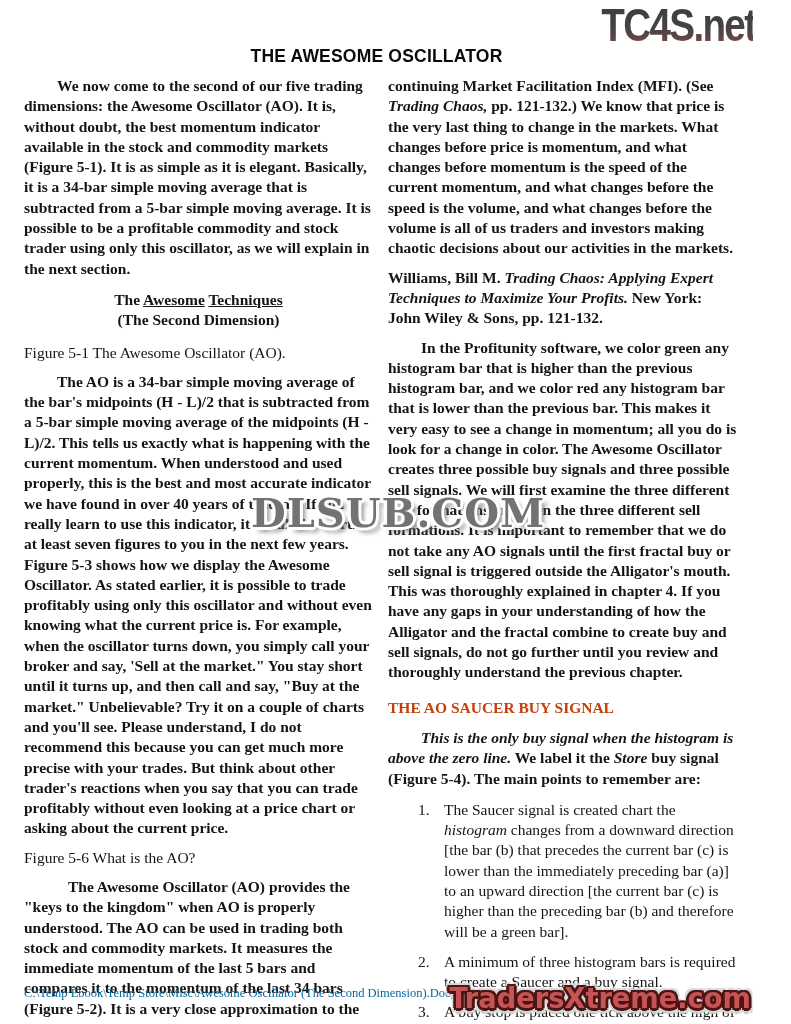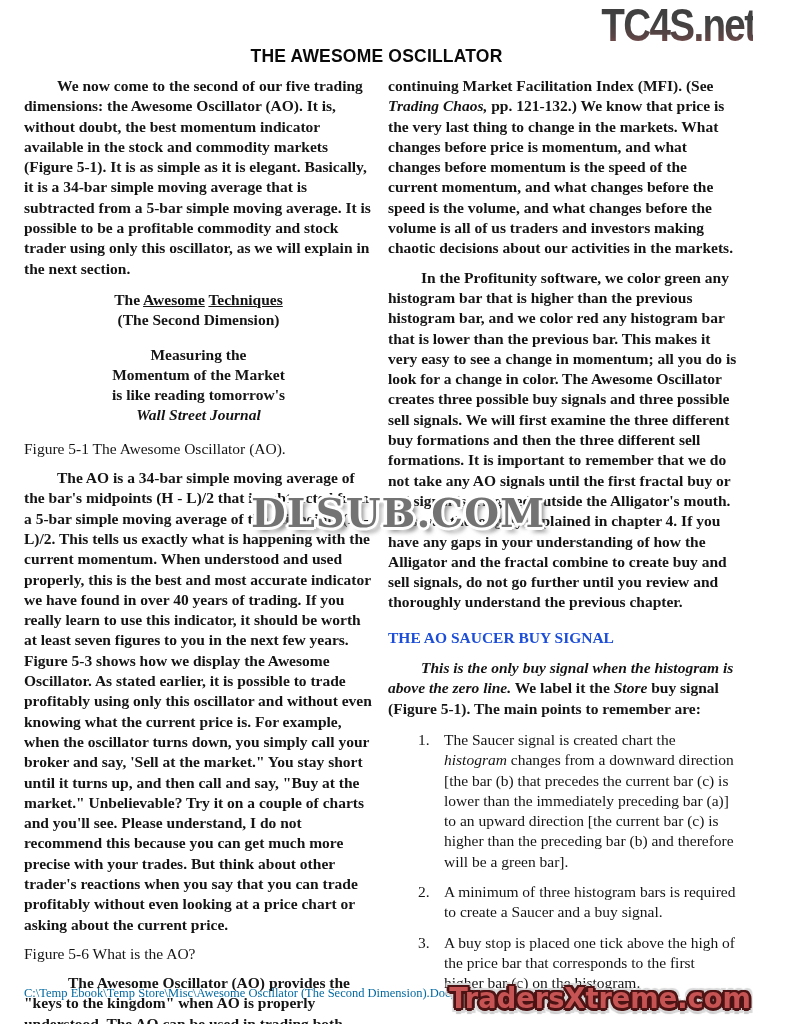--- a/index.html
+++ b/index.html
@@ -60,21 +60,21 @@
     margin: 11px 0 12px 0;
   }
   .center-block.quote { margin-top: 14px; margin-bottom: 13px; }
   .u { text-decoration: underline; }
   .bi { font-style: italic; }
   h2.sec {
     font-size: 15.5px;
     font-weight: bold;
     margin: 15px 0 10px 0;
     line-height: 20.3px;
-    color: #1d4ed8;
+    color: #c2410c;
   }
   .it { font-style: italic; }
   
   .olist { margin-top: 11px; }
   .oitem {
     position: relative;
     padding-left: 56px;
     margin-bottom: 10px;
   }
   .onum { position: absolute; left: 30px; top: 0; }
@@ -143,48 +143,43 @@
 
     <div class="col col-left">
 
       <div class="para indent">We now come to the second of our five trading dimensions: the Awesome Oscillator (AO). It is, without doubt, the best momentum indicator available in the stock and commodity markets (Figure 5-1). It is as simple as it is elegant. Basically, it is a 34-bar simple moving average that is subtracted from a 5-bar simple moving average. It is possible to be a profitable commodity and stock trader using only this oscillator, as we will explain in the next section.</div>
 
       <div class="center-block">
         <div><span>The </span><span class="u">Awesome</span> <span class="u">Techniques</span></div>
         <div>(The Second Dimension)</div>
       </div>
 
-      <div class="center-block quote">
-        <div>Measuring the</div>
-        <div>Momentum of the Market</div>
-        <div>is like reading tomorrow's</div>
-        <div class="bi">Wall Street Journal</div>
-      </div>
 
       <div class="caption">Figure 5-1 The Awesome Oscillator (AO).</div>
 
       <div class="para indent">The AO is a 34-bar simple moving average of the bar's midpoints (H - L)/2 that is subtracted from a 5-bar simple moving average of the midpoints (H - L)/2. This tells us exactly what is happening with the current momentum. When understood and used properly, this is the best and most accurate indicator we have found in over 40 years of trading. If you really learn to use this indicator, it should be worth at least seven figures to you in the next few years. Figure 5-3 shows how we display the Awesome Oscillator. As stated earlier, it is possible to trade profitably using only this oscillator and without even knowing what the current price is. For example, when the oscillator turns down, you simply call your broker and say, 'Sell at the market." You stay short until it turns up, and then call and say, "Buy at the market." Unbelievable? Try it on a couple of charts and you'll see. Please understand, I do not recommend this because you can get much more precise with your trades. But think about other trader's reactions when you say that you can trade profitably without even looking at a price chart or asking about the current price.</div>
 
       <div class="caption">Figure 5-6 What is the AO?</div>
 
 
       <div class="para indent-lg">The Awesome Oscillator (AO) provides the "keys to the kingdom" when AO is properly understood. The AO can be used in trading both stock and commodity markets. It measures the immediate momentum of the last 5 bars and compares it to the momentum of the last 34 bars (Figure 5-2). It is a very close approximation to the</div>
 
     </div>
 
     <div class="col col-right">
 
       <div class="para"><span>continuing Market Facilitation Index (MFI). (See </span><span class="it">Trading Chaos,</span><span> pp. 121-132.) We know that price is the very last thing to change in the markets. What changes before price is momentum, and what changes before momentum is the speed of the current momentum, and what changes before the speed is the volume, and what changes before the volume is all of us traders and investors making chaotic decisions about our activities in the markets.</span></div>
 
+      <div class="para"><span>Williams, Bill M. </span><span class="it">Trading Chaos: Applying Expert Techniques to Maximize Your Profits.</span><span> New York: John Wiley &amp; Sons, pp. 121-132.</span></div>
 
       <div class="para indent">In the Profitunity software, we color green any histogram bar that is higher than the previous histogram bar, and we color red any histogram bar that is lower than the previous bar. This makes it very easy to see a change in momentum; all you do is look for a change in color. The Awesome Oscillator creates three possible buy signals and three possible sell signals. We will first examine the three different buy formations and then the three different sell formations. It is important to remember that we do not take any AO signals until the first fractal buy or sell signal is triggered outside the Alligator's mouth. This was thoroughly explained in chapter 4. If you have any gaps in your understanding of how the Alligator and the fractal combine to create buy and sell signals, do not go further until you review and thoroughly understand the previous chapter.</div>
 
       <h2 class="sec">THE AO SAUCER BUY SIGNAL</h2>
 
-      <div class="para indent"><span class="it">This is the only buy signal when the histogram is above the zero line.</span><span> We label it the </span><span class="it">Store</span><span> buy signal (Figure 5-1). The main points to remember are:</span></div>
+      <div class="para indent"><span class="it">This is the only buy signal when the histogram is above the zero line.</span><span> We label it the </span><span class="it">Store</span><span> buy signal (Figure 5-4). The main points to remember are:</span></div>
 
       <div class="olist">
         <div class="oitem">
           <span class="onum">1.</span><span>The Saucer signal is created chart the </span><span class="it">histogram</span><span> changes from a downward direction [the bar (b) that precedes the current bar (c) is lower than the immediately preceding bar (a)] to an upward direction [the current bar (c) is higher than the preceding bar (b) and therefore will be a green bar].</span>
         </div>
         <div class="oitem">
           <span class="onum">2.</span><span>A minimum of three histogram bars is required to create a Saucer and a buy signal.</span>
         </div>
         <div class="oitem">
           <span class="onum">3.</span><span>A buy stop is placed one tick above the high of the price bar that corresponds to the first higher bar (c) on the histogram.</span>

